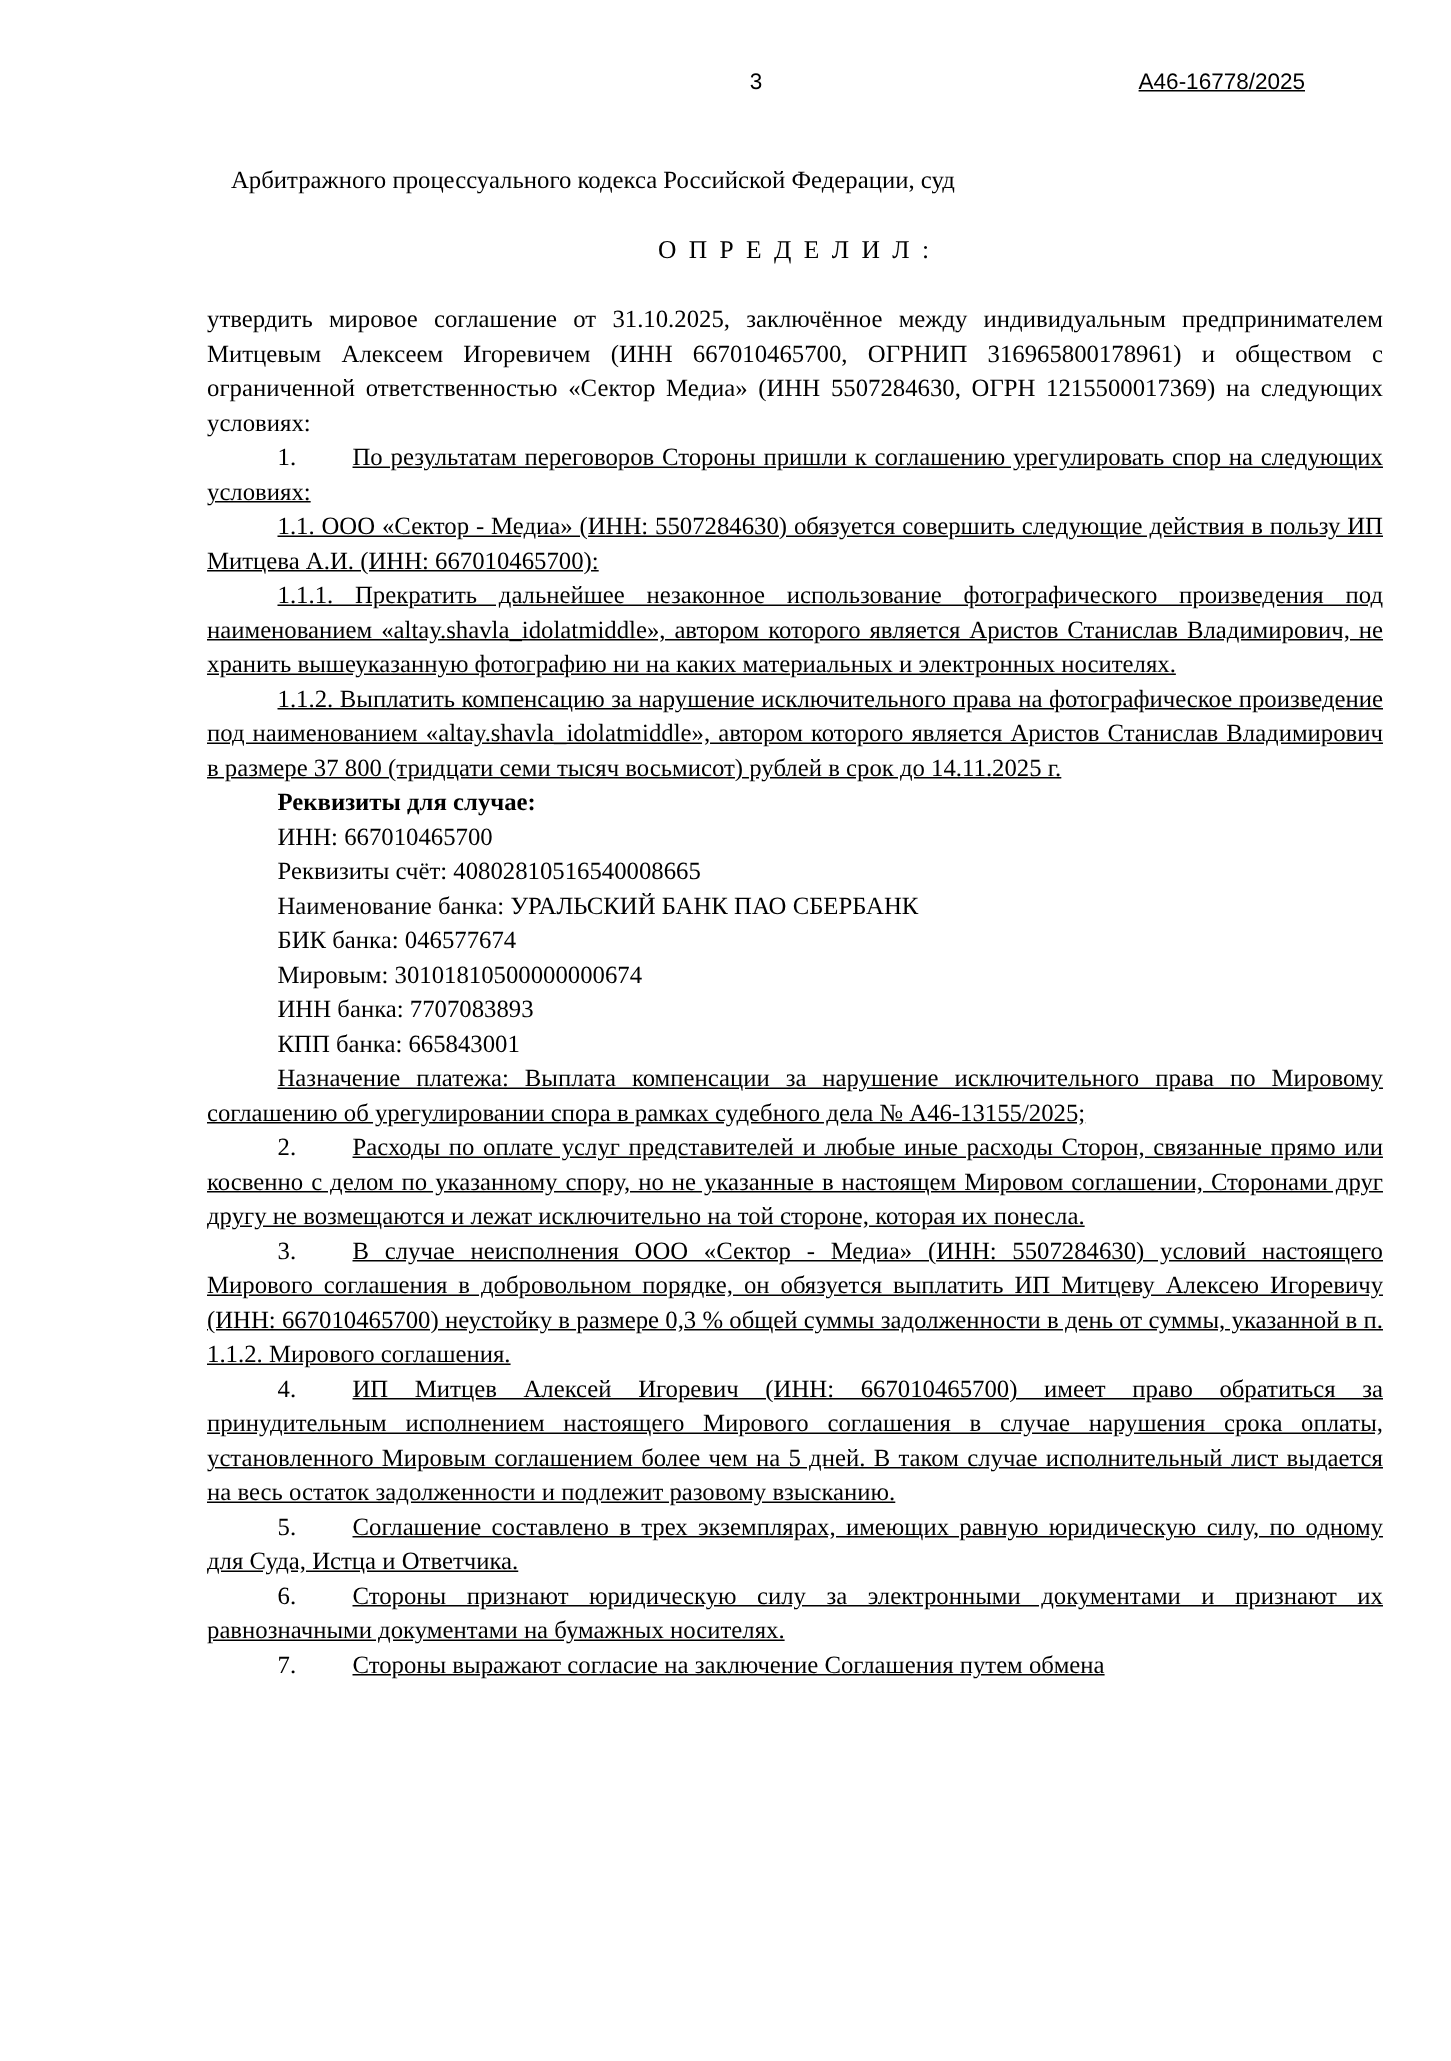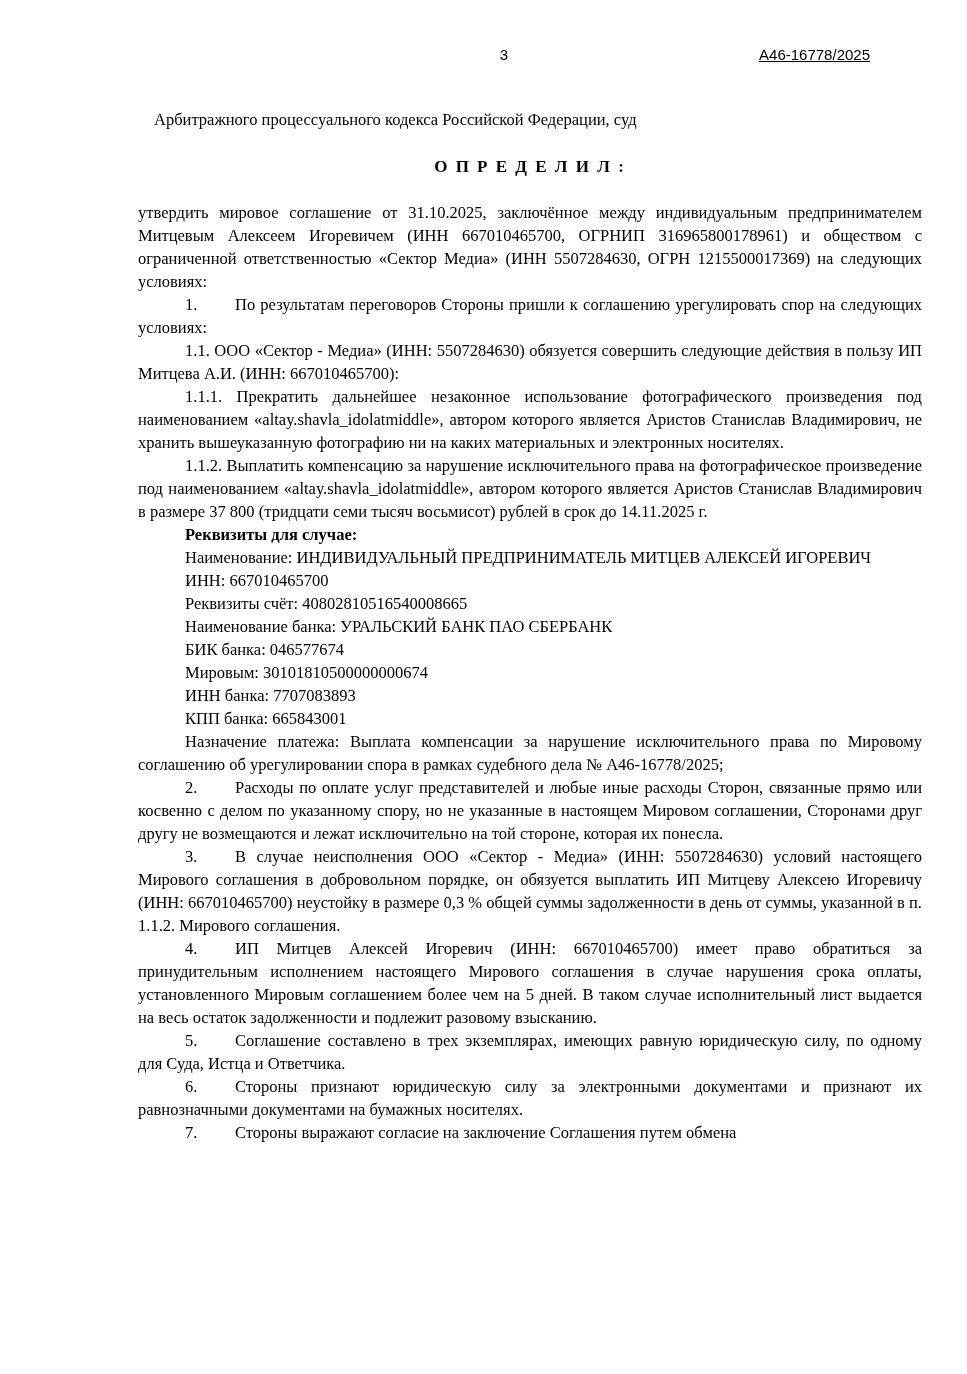--- a/index.html
+++ b/index.html
@@ -47,31 +47,31 @@
     width: 784px;
     font-size: 16.5px;
     line-height: 23px;
   }
   .intro-line {
     margin: 16px;
   }
   .resolution-heading {
     margin: 24px 0 23px 0;
     font-size: 17px;
-    font-weight: bold;
+    font-weight: normal;
     text-align: center;
     letter-spacing: 2px;
   }
   .para {
     margin: 0;
     font-size: 16.5px;
     line-height: 23px;
   }
   .j { text-align: justify; }
-  .ind-first { text-indent: 47px; }
+  .ind-first { text-indent: 47px; text-decoration: underline; }
   .ind-block { margin-left: 47px; }
   .b { font-weight: bold; }
   .num-tab {
     display: inline-block;
     min-width: 50px;
     text-indent: 0;
   }
 </style>
 </head>
 <body>
@@ -94,38 +94,37 @@
   <p class="para j ind-first"><span class="num-tab">1.</span><span class="txt">По результатам переговоров Стороны пришли к соглашению урегулировать спор на следующих условиях:</span></p>
 
   <p class="para j ind-first"><span class="txt">1.1. ООО «Сектор - Медиа» (ИНН: 5507284630) обязуется совершить следующие действия в пользу ИП Митцева А.И. (ИНН: 667010465700):</span></p>
 
   <p class="para j ind-first"><span class="txt">1.1.1. Прекратить дальнейшее незаконное использование фотографического произведения под наименованием «altay.shavla_idolatmiddle», автором которого является Аристов Станислав Владимирович, не хранить вышеуказанную фотографию ни на каких материальных и электронных носителях.</span></p>
 
   <p class="para j ind-first"><span class="txt">1.1.2. Выплатить компенсацию за нарушение исключительного права на фотографическое произведение под наименованием «altay.shavla_idolatmiddle», автором которого является Аристов Станислав Владимирович в размере 37 800 (тридцати семи тысяч восьмисот) рублей в срок до 14.11.2025 г.</span></p>
 
   <p class="para ind-block b"><span class="txt">Реквизиты для случае:</span></p>
 
-  <p class="para ind-block"><span class="txt">Наименование: ИНДИВИДУАЛЬНЫЙ ПРЕДПРИНИМАТЕЛЬ МИТЦЕВ АЛЕКСЕЙ ИГОРЕВИЧ</span></p>
 
   <p class="para ind-block"><span class="txt">ИНН: 667010465700</span></p>
 
 
   <p class="para ind-block"><span class="txt">Реквизиты счёт: 40802810516540008665</span></p>
 
   <p class="para ind-block"><span class="txt">Наименование банка: УРАЛЬСКИЙ БАНК ПАО СБЕРБАНК</span></p>
 
   <p class="para ind-block"><span class="txt">БИК банка: 046577674</span></p>
 
   <p class="para ind-block"><span class="txt">Мировым: 30101810500000000674</span></p>
 
   <p class="para ind-block"><span class="txt">ИНН банка: 7707083893</span></p>
 
   <p class="para ind-block"><span class="txt">КПП банка: 665843001</span></p>
 
-  <p class="para j ind-first"><span class="txt">Назначение платежа: Выплата компенсации за нарушение исключительного права по Мировому соглашению об урегулировании спора в рамках судебного дела № А46-16778/2025;</span></p>
+  <p class="para j ind-first"><span class="txt">Назначение платежа: Выплата компенсации за нарушение исключительного права по Мировому соглашению об урегулировании спора в рамках судебного дела № А46-13155/2025;</span></p>
 
   <p class="para j ind-first"><span class="num-tab">2.</span><span class="txt">Расходы по оплате услуг представителей и любые иные расходы Сторон, связанные прямо или косвенно с делом по указанному спору, но не указанные в настоящем Мировом соглашении, Сторонами друг другу не возмещаются и лежат исключительно на той стороне, которая их понесла.</span></p>
 
   <p class="para j ind-first"><span class="num-tab">3.</span><span class="txt">В случае неисполнения ООО «Сектор - Медиа» (ИНН: 5507284630) условий настоящего Мирового соглашения в добровольном порядке, он обязуется выплатить ИП Митцеву Алексею Игоревичу (ИНН: 667010465700) неустойку в размере 0,3 % общей суммы задолженности в день от суммы, указанной в п. 1.1.2. Мирового соглашения.</span></p>
 
   <p class="para j ind-first"><span class="num-tab">4.</span><span class="txt">ИП Митцев Алексей Игоревич (ИНН: 667010465700) имеет право обратиться за принудительным исполнением настоящего Мирового соглашения в случае нарушения срока оплаты, установленного Мировым соглашением более чем на 5 дней. В таком случае исполнительный лист выдается на весь остаток задолженности и подлежит разовому взысканию.</span></p>
 
   <p class="para j ind-first"><span class="num-tab">5.</span><span class="txt">Соглашение составлено в трех экземплярах, имеющих равную юридическую силу, по одному для Суда, Истца и Ответчика.</span></p>
 
   <p class="para j ind-first"><span class="num-tab">6.</span><span class="txt">Стороны признают юридическую силу за электронными документами и признают их равнозначными документами на бумажных носителях.</span></p>

